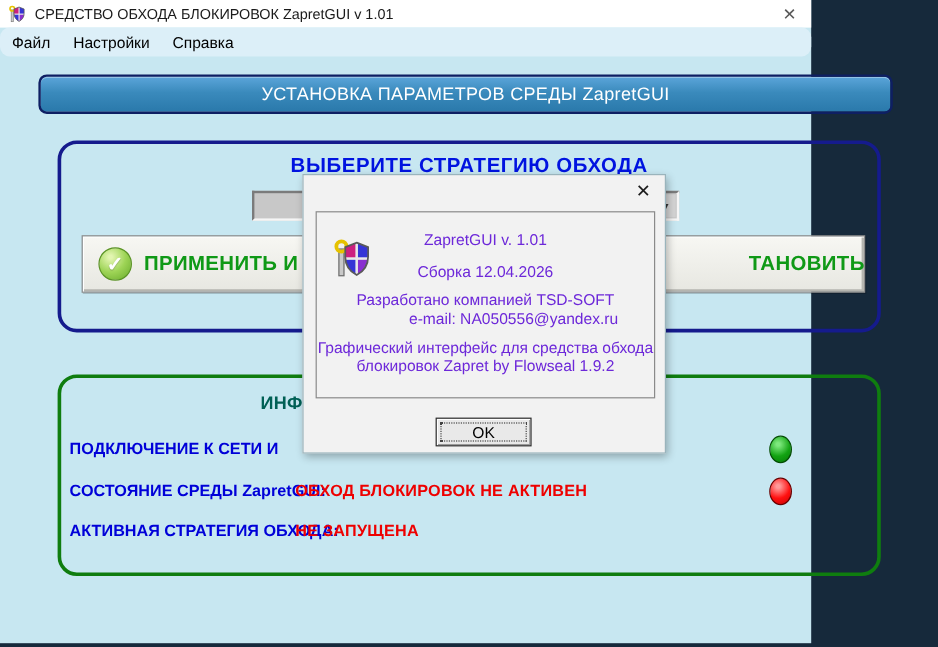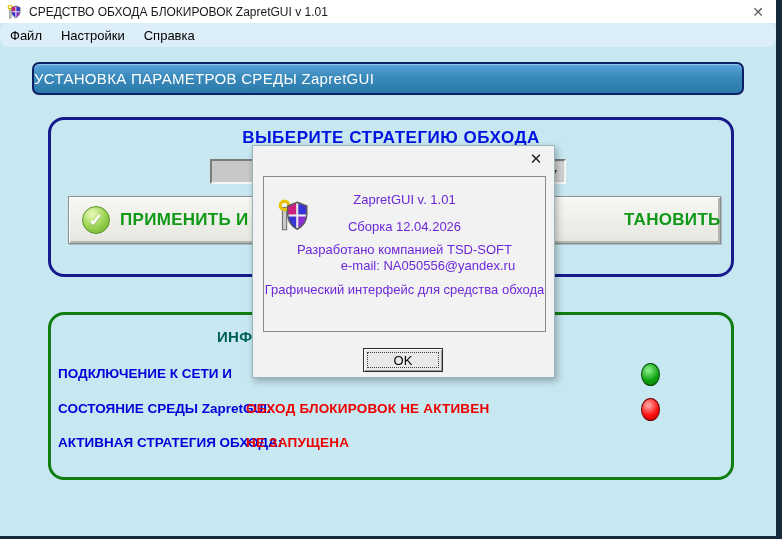--- a/index.html
+++ b/index.html
@@ -1,40 +1,40 @@
 <!DOCTYPE html>
 <html><head>
 <meta charset="utf-8">
 <style>
   * { margin:0; padding:0; box-sizing:border-box; }
   html,body { width:782px; height:539px; background:#14273a; overflow:hidden;
               font-family:"Liberation Sans", sans-serif; }
   .screen { position:relative; width:782px; height:539px; background:#16293b; }
 
   
-  .app-window { position:absolute; left:0; top:3; width:776px; height:536px;
+  .app-window { position:absolute; left:0; top:3; width:676px; height:536px;
                 background:#c7e7f1; }
 
   .titlebar { position:absolute; left:0; top:0; width:100%; height:23px;
               background:#ffffff; display:flex; align-items:center; }
   .titlebar .app-ico { margin-left:6px; width:16px; height:16px; }
   .titlebar .ttl { margin-left:7px; font-size:12px; color:#1a1a1a; white-space:nowrap; }
   .win-close { position:absolute; right:2px; top:0; width:32px; height:23px;
                display:flex; align-items:center; justify-content:center;
                font-size:14px; color:#5a5a5a; cursor:default; }
 
   .menubar { position:absolute; left:0; top:23px; width:100%; height:24px;
              background:#dceff8; display:flex; align-items:center; padding-left:7px;border-radius:8px; }
   .menubar .mitem { font-size:13px; color:#000; margin-right:13px; padding:2px 3px; }
 
   
   .banner { position:absolute; left:32px; top:62px; width:712px; height:33px;
             border:2px solid #0e1f63; border-radius:7px;
             background:linear-gradient(to bottom,#5ba5da 0%,#3a8abc 45%,#2a79ab 100%);
-            display:flex; align-items:center; 
+            display:flex; align-items:center; justify-content:center;
             box-shadow: inset 0 1px 0 rgba(255,255,255,.35); }
   .banner span { color:#ffffff; font-size:15px; letter-spacing:.3px; }
 
   
   .grp { position:absolute; border-radius:16px; }
   .grp-strategy { left:48px; top:117px; width:686px; height:160px; border:3px solid #151b8d; }
   .grp-strategy .gtitle { position:absolute; left:0; top:8px; width:100%; text-align:center;
             color:#0013e0; font-weight:bold; font-size:17px; letter-spacing:.5px; }
 
   .combo { position:absolute; left:159px; top:39px; width:356px; height:25px;
@@ -196,18 +196,19 @@
           <rect x="12" y="15.5" width="18" height="2" fill="#e9e9e9"></rect>
         </g>
         <path d="M21 4 L30 7.5 V15 C30 22 26.5 26.5 21 29.5 C15.5 26.5 12 22 12 15 V7.5 Z" fill="none" stroke="#5a5a5a" stroke-width="1.4"></path>
       </svg>
 
       <div class="dline l-name">ZapretGUI v. 1.01</div>
       <div class="dline l-build">Сборка 12.04.2026</div>
       <div class="dline l-dev"><span class="dlink">Разработано компанией TSD-SOFT</span></div>
       <div class="dline l-mail"><span class="dlink">e-mail: NA050556@yandex.ru</span></div>
       <div class="dline l-d1">Графический интерфейс для средства обхода</div>
+      <div class="dline l-d2">блокировок Zapret by Flowseal 1.9.2</div>
 
       <div class="ok-btn">OK</div>
     </div>
 
   </div>
 </div>
 
 </body></html>

